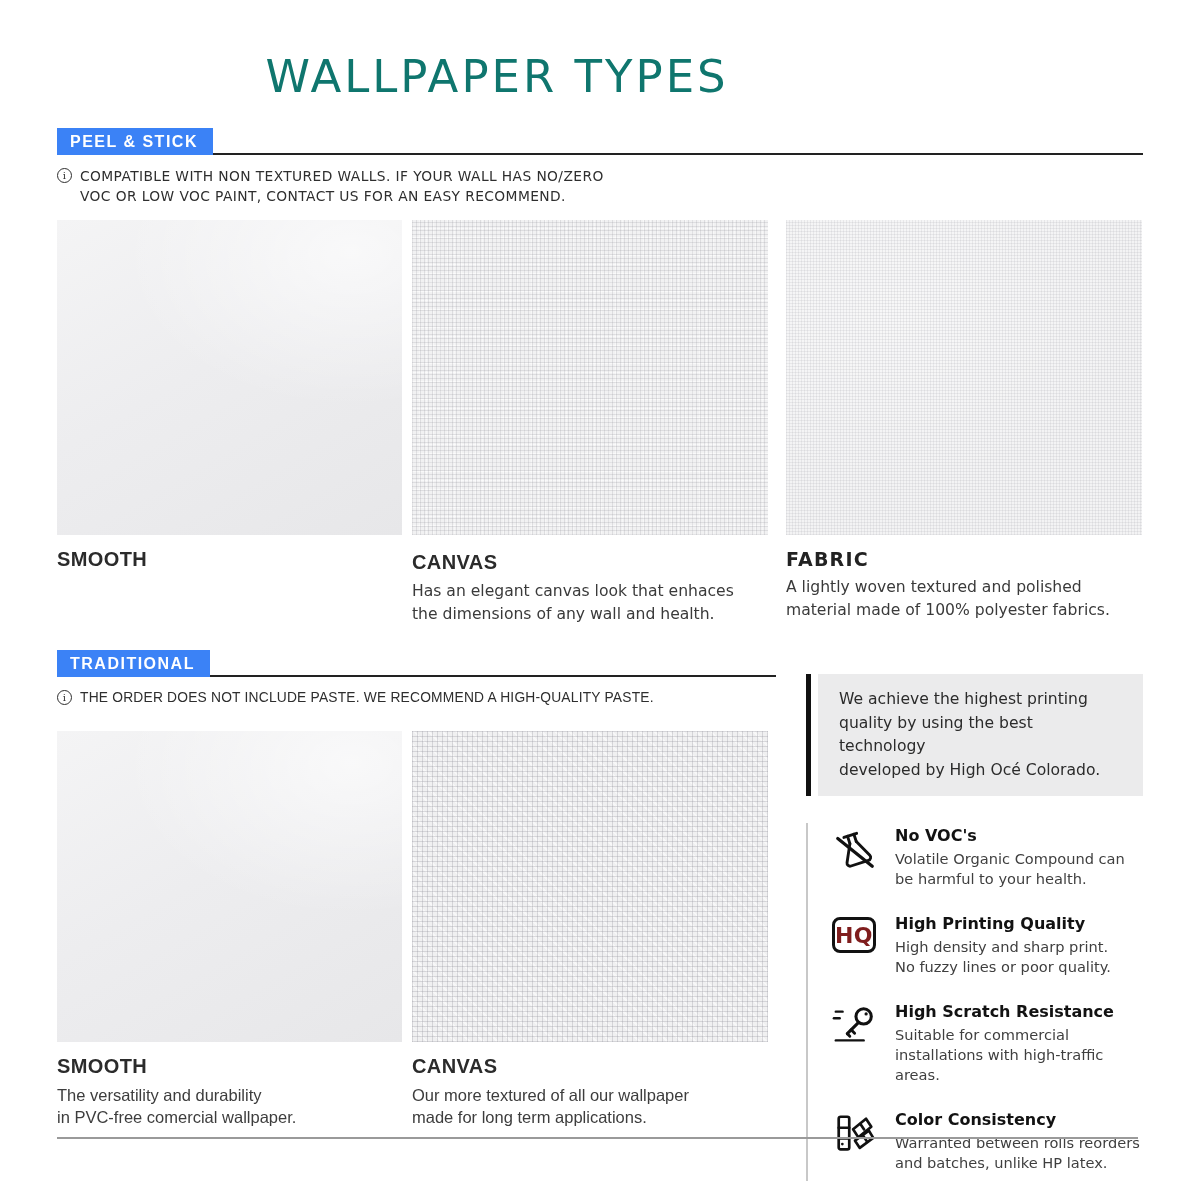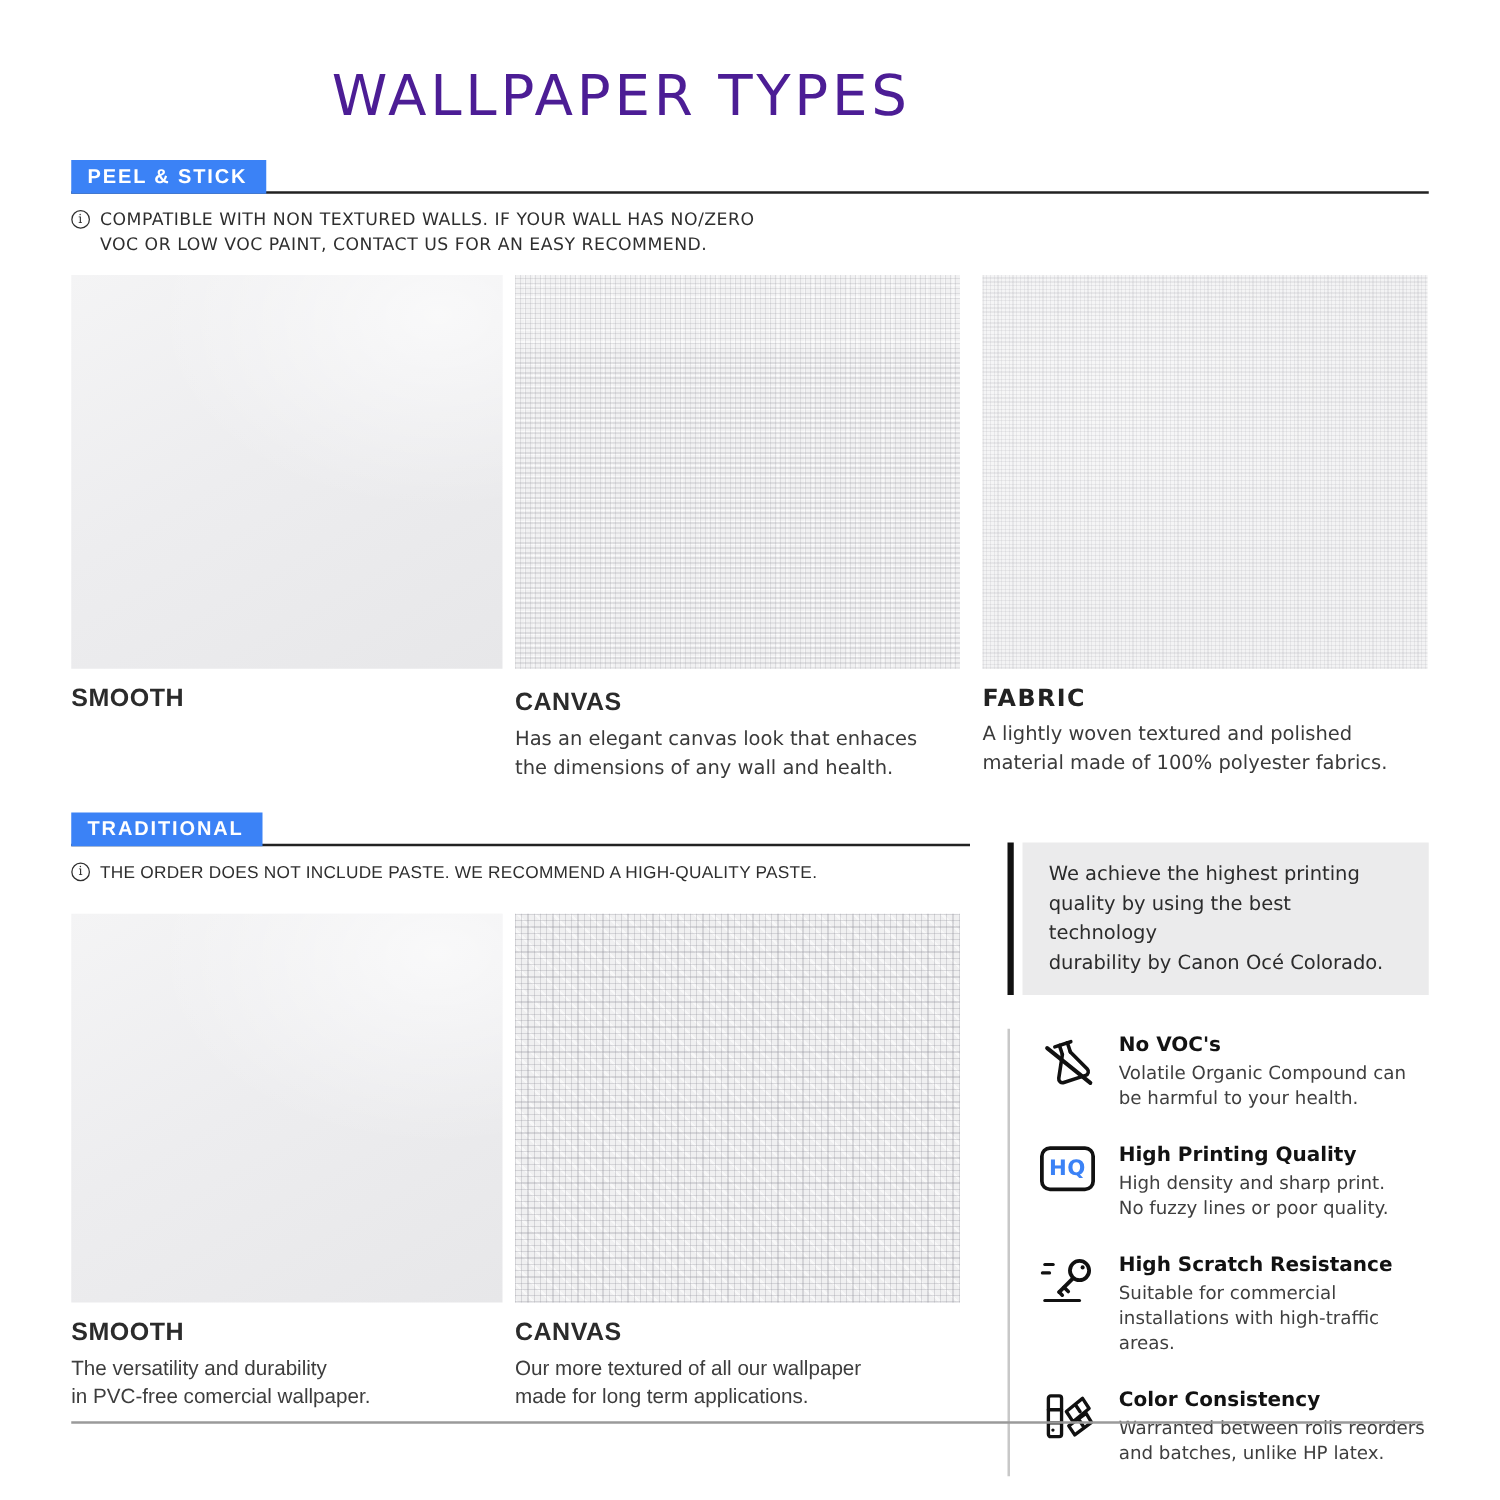--- a/index.html
+++ b/index.html
@@ -7,21 +7,21 @@
   body { font-family:"Liberation Sans", sans-serif; color:#1a1a1a; position:relative; }
   .f-geo  { font-family:"DejaVu Sans", sans-serif; }
   .f-cond { font-family:"Liberation Sans", sans-serif; }
 
   .page { position:absolute; inset:0; }
 
   
   .title {
     position:absolute; top:50px; left:0; width:994px;
     text-align:center; font-family:"DejaVu Sans", sans-serif;
-    font-size:45px; font-weight:500; letter-spacing:3px; color:#4c1d95;
+    font-size:45px; font-weight:500; letter-spacing:3px; color:#0f766e;
   }
 
   
   .badge-row { position:absolute; left:57px; border-bottom:2px solid #222222; height:27px; }
   .badge {
     display:inline-block; background:#3b82f6; color:#ffffff;
     font-weight:700; font-size:16px; letter-spacing:1.5px;
     padding:4px 15px 4px 13px; line-height:19px;
   }
 
@@ -79,21 +79,21 @@
   .quote-bar { width:5px; background:#111111; flex:0 0 5px; margin-right:7px; }
   .quote-box { flex:1; background:#ebebec; padding:14px 28px 14px 21px;
                font-size:15.6px; line-height:23.5px; color:#2b2b2b; }
   .features { margin-top:27px; border-left:2px solid #c8c8c8; padding:3px 0 8px 24px;
               display:flex; flex-direction:column; gap:25px; }
   .feature { display:flex; gap:17px; }
   .f-icon { flex:0 0 46px; width:46px; padding-top:1px; }
   .f-icon svg { display:block; }
   .hq-box { width:44px; height:36px; border:3.6px solid #111; border-radius:8px;
             display:flex; align-items:center; justify-content:center;
-            font-weight:700; font-size:17px; letter-spacing:0.5px; color:#3b82f6;
+            font-weight:700; font-size:22px; letter-spacing:0.5px; color:#7f1d1d;
             font-family:"DejaVu Sans", sans-serif; margin-top:2px; }
   .f-title { font-size:16px; font-weight:700; color:#121212; margin-bottom:4px; }
   .f-desc { font-size:14.6px; line-height:20px; color:#3f3f3f; }
 
   
   .footer-rule { position:absolute; top:1137px; left:57px; width:1081px;
                  border-top:2px solid #9a9a9a; }
 </style>
 </head>
 <body>
@@ -170,21 +170,21 @@
     </div>
   </div>
 
   <div class="sidebar f-geo">
 
     <div class="quote">
       <div class="quote-bar"></div>
       <div class="quote-box">
         <span>We achieve the highest printing</span><br>
         <span>quality by using the best technology</span><br>
-        <span>durability by Canon Océ Colorado.</span>
+        <span>developed by High Océ Colorado.</span>
       </div>
     </div>
 
     <div class="features">
 
       <div class="feature">
         <div class="f-icon">
           <svg width="46" height="46" viewBox="0 0 48 48" fill="none" stroke="#111" stroke-width="3" stroke-linecap="round" stroke-linejoin="round">
             <g transform="rotate(-18 24 24)">
               <path d="M17 8 h14"></path>

